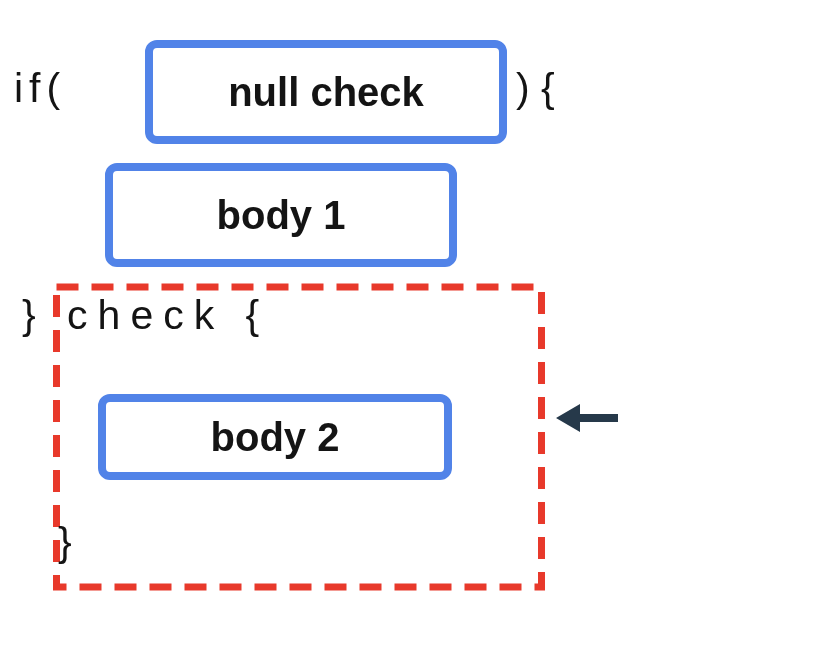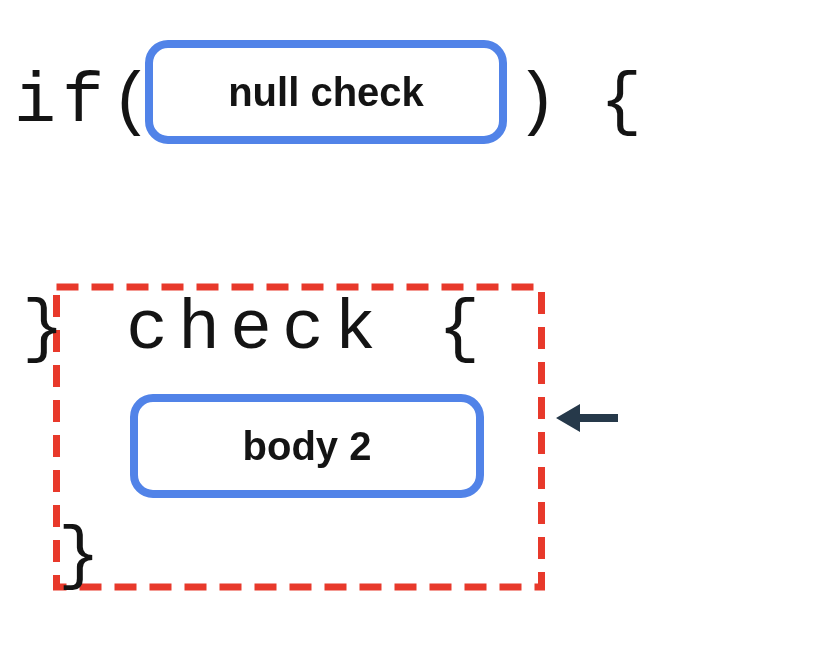--- a/index.html
+++ b/index.html
@@ -18,46 +18,46 @@
     background:var(--background);
     overflow:hidden;
     font-family:"Liberation Sans", sans-serif;
   }
   .overlay-svg{
     position:absolute;left:0;top:0;width:814px;height:648px;
     pointer-events:none;
   }
   .mono{
     position:absolute;
-    font-family:Liberation Mono, monospace;
-    font-size:70px;
+    font-family:Liberation Sans, sans-serif;
+    font-size:41px;
     line-height:1;
     color:var(--text-black);
     white-space:pre;
   }
   .ls6{letter-spacing:6px;}
   .ls10{letter-spacing:10px;}
   .pill{
     position:absolute;
     box-sizing:border-box;
     background:#fff;
     border:8px solid var(--box-border-blue);
-    border-radius:23px;
+    border-radius:12px;
     display:flex;
     align-items:center;
     justify-content:center;
     font-family:"Liberation Sans", sans-serif;
     font-weight:700;
     font-size:40px;
     color:var(--text-black);
     text-align:right;
   }
   .pill-nullcheck{left:145px;top:40px;width:362px;height:104px;}
   .pill-body1{left:105px;top:163px;width:352px;height:104px;}
-  .pill-body2{left:98px;top:394px;width:354px;height:104px;margin-left:32px;}
+  .pill-body2{left:98px;top:394px;width:354px;height:86px;}
   .if-open{left:14px;top:68px;}
   .if-close{left:516px;top:68px;}
   .else-line{left:22px;top:295px;}
   .closing-brace{left:58px;top:522px;}
   .optional-label{
     position:absolute;
     left:638px;top:392px;
     font-size:43px;
     line-height:1;
     color:var(--annotation-blue);
@@ -75,20 +75,23 @@
   </svg>
 
   <div class="mono ls6 if-open">if(</div>
 
   <div class="pill pill-nullcheck">
     <span>null check</span>
   </div>
 
   <div class="mono if-close">) {</div>
 
+  <div class="pill pill-body1">
+    <span>body 1</span>
+  </div>
 
   <div class="mono ls10 else-line">} check {</div>
 
   <div class="pill pill-body2">
     <span>body 2</span>
   </div>
 
   <div class="mono closing-brace">}</div>
 
 

